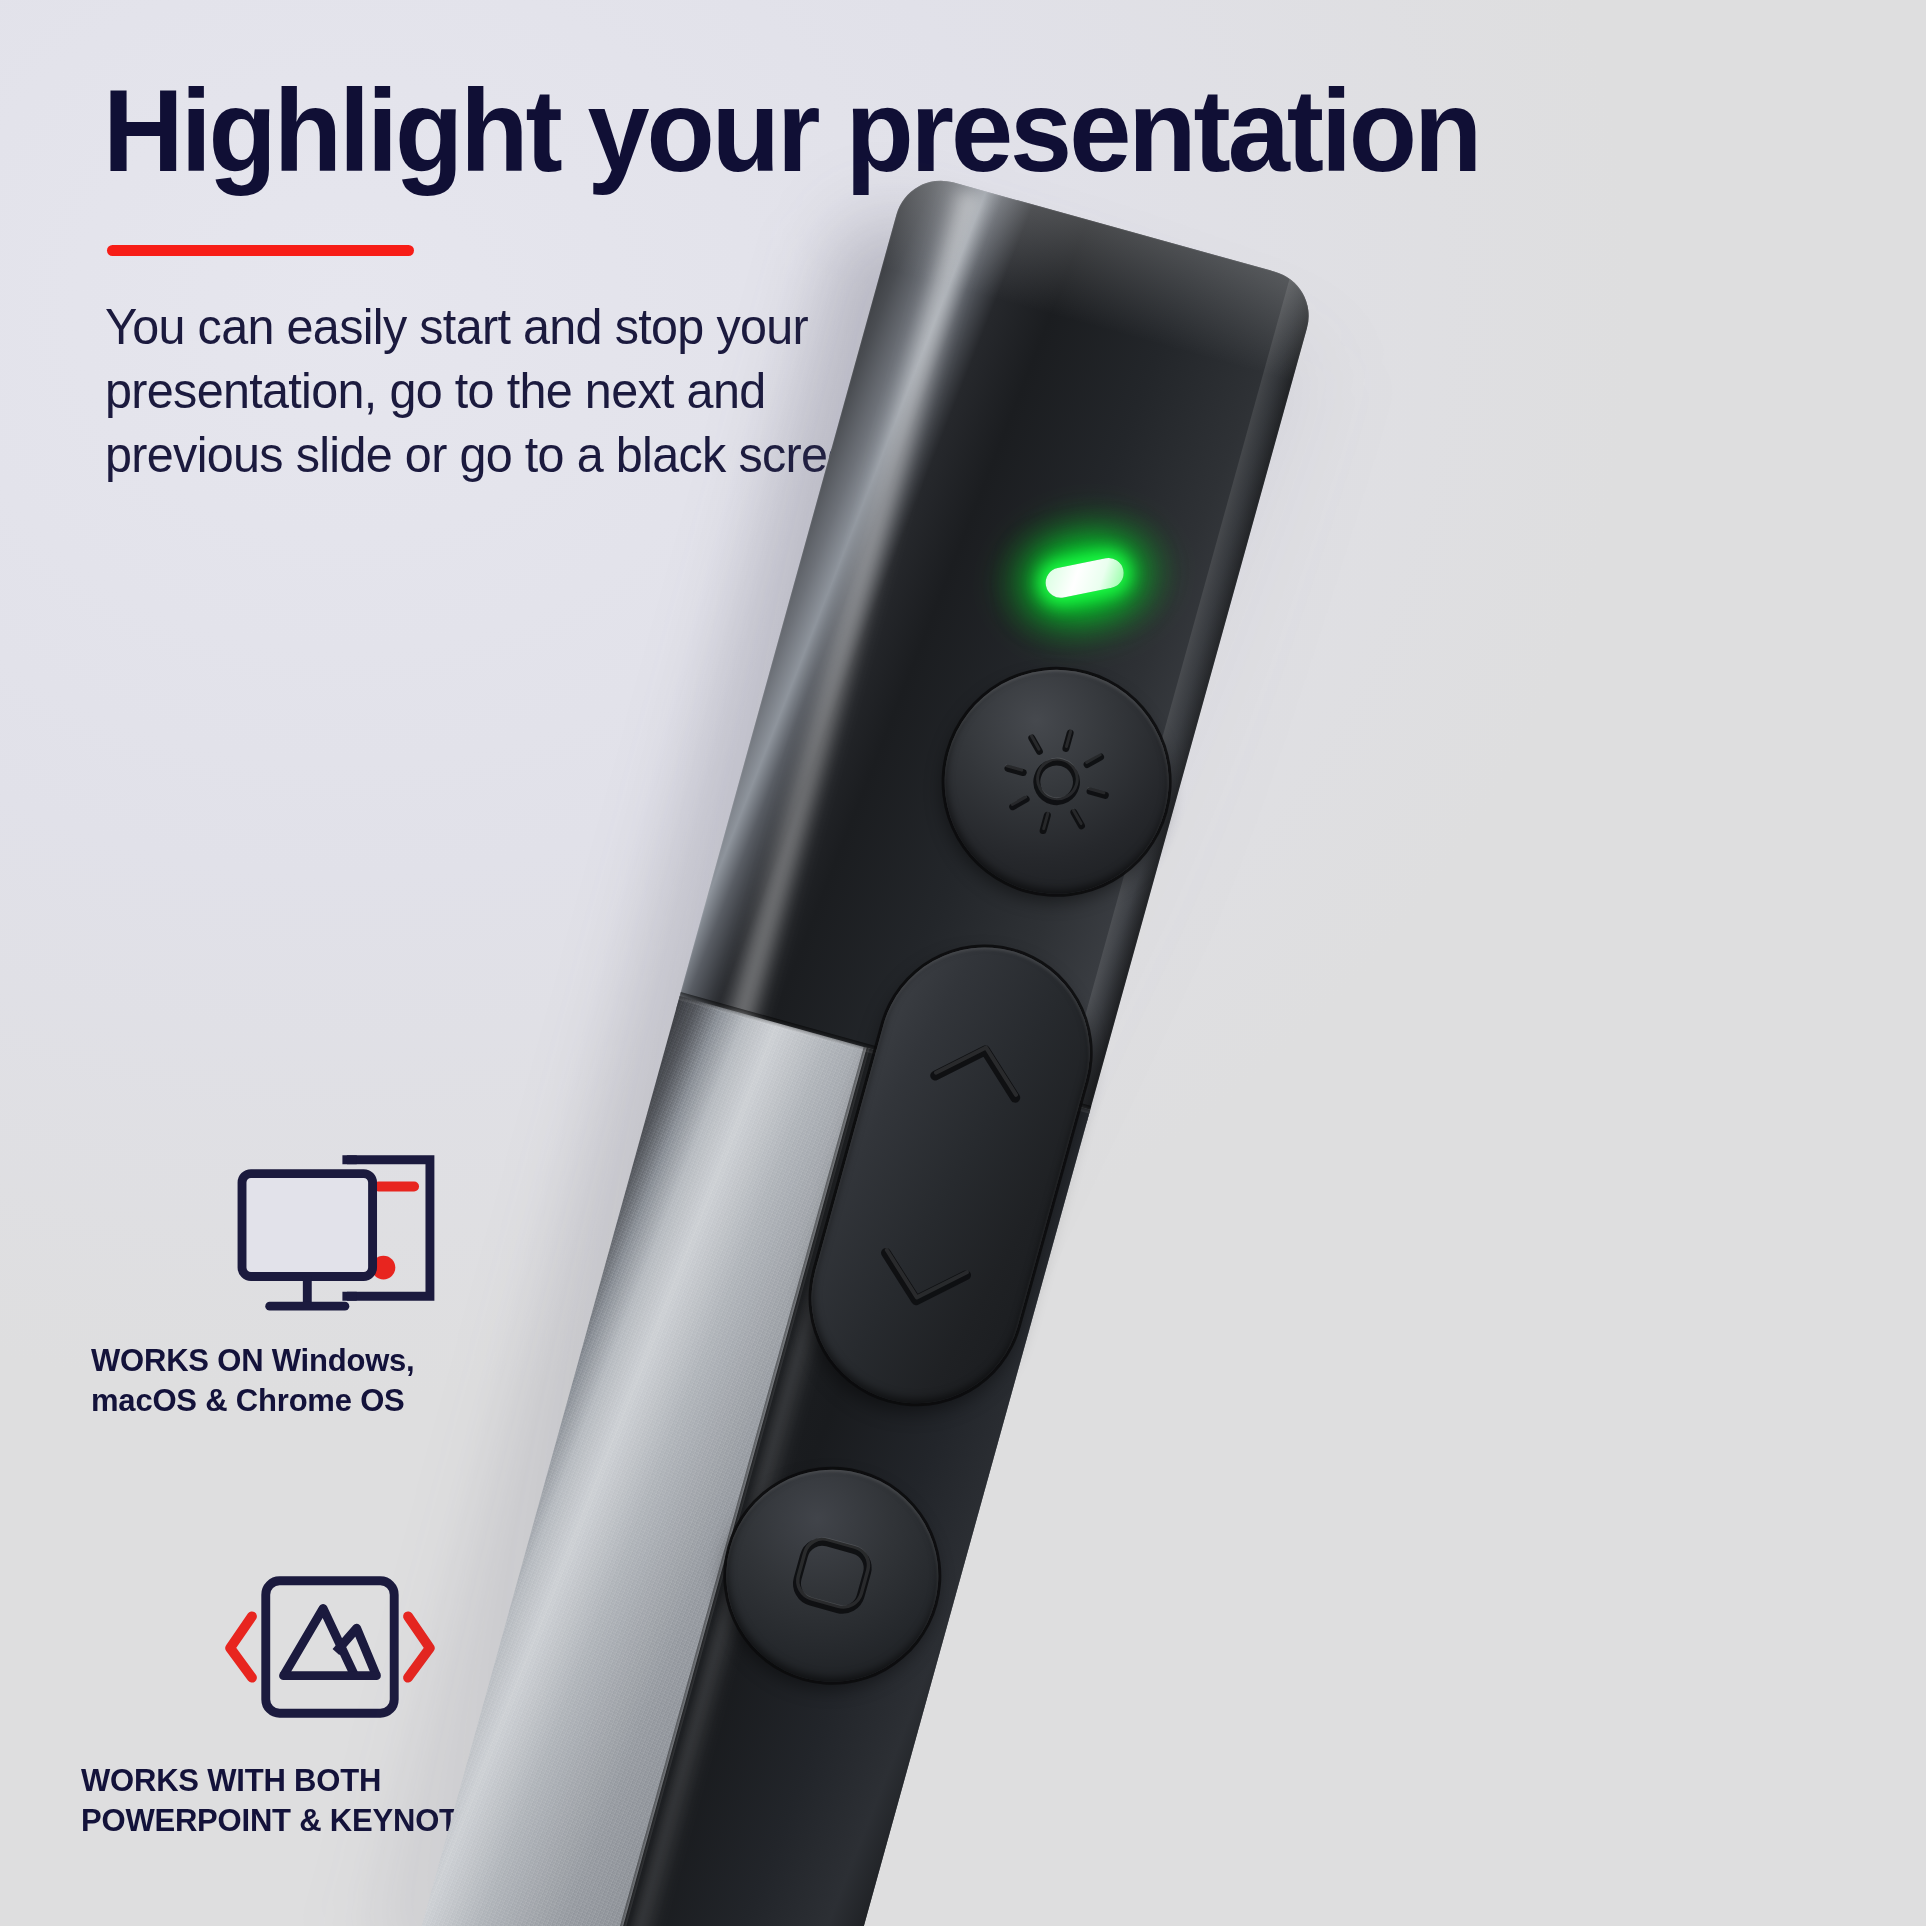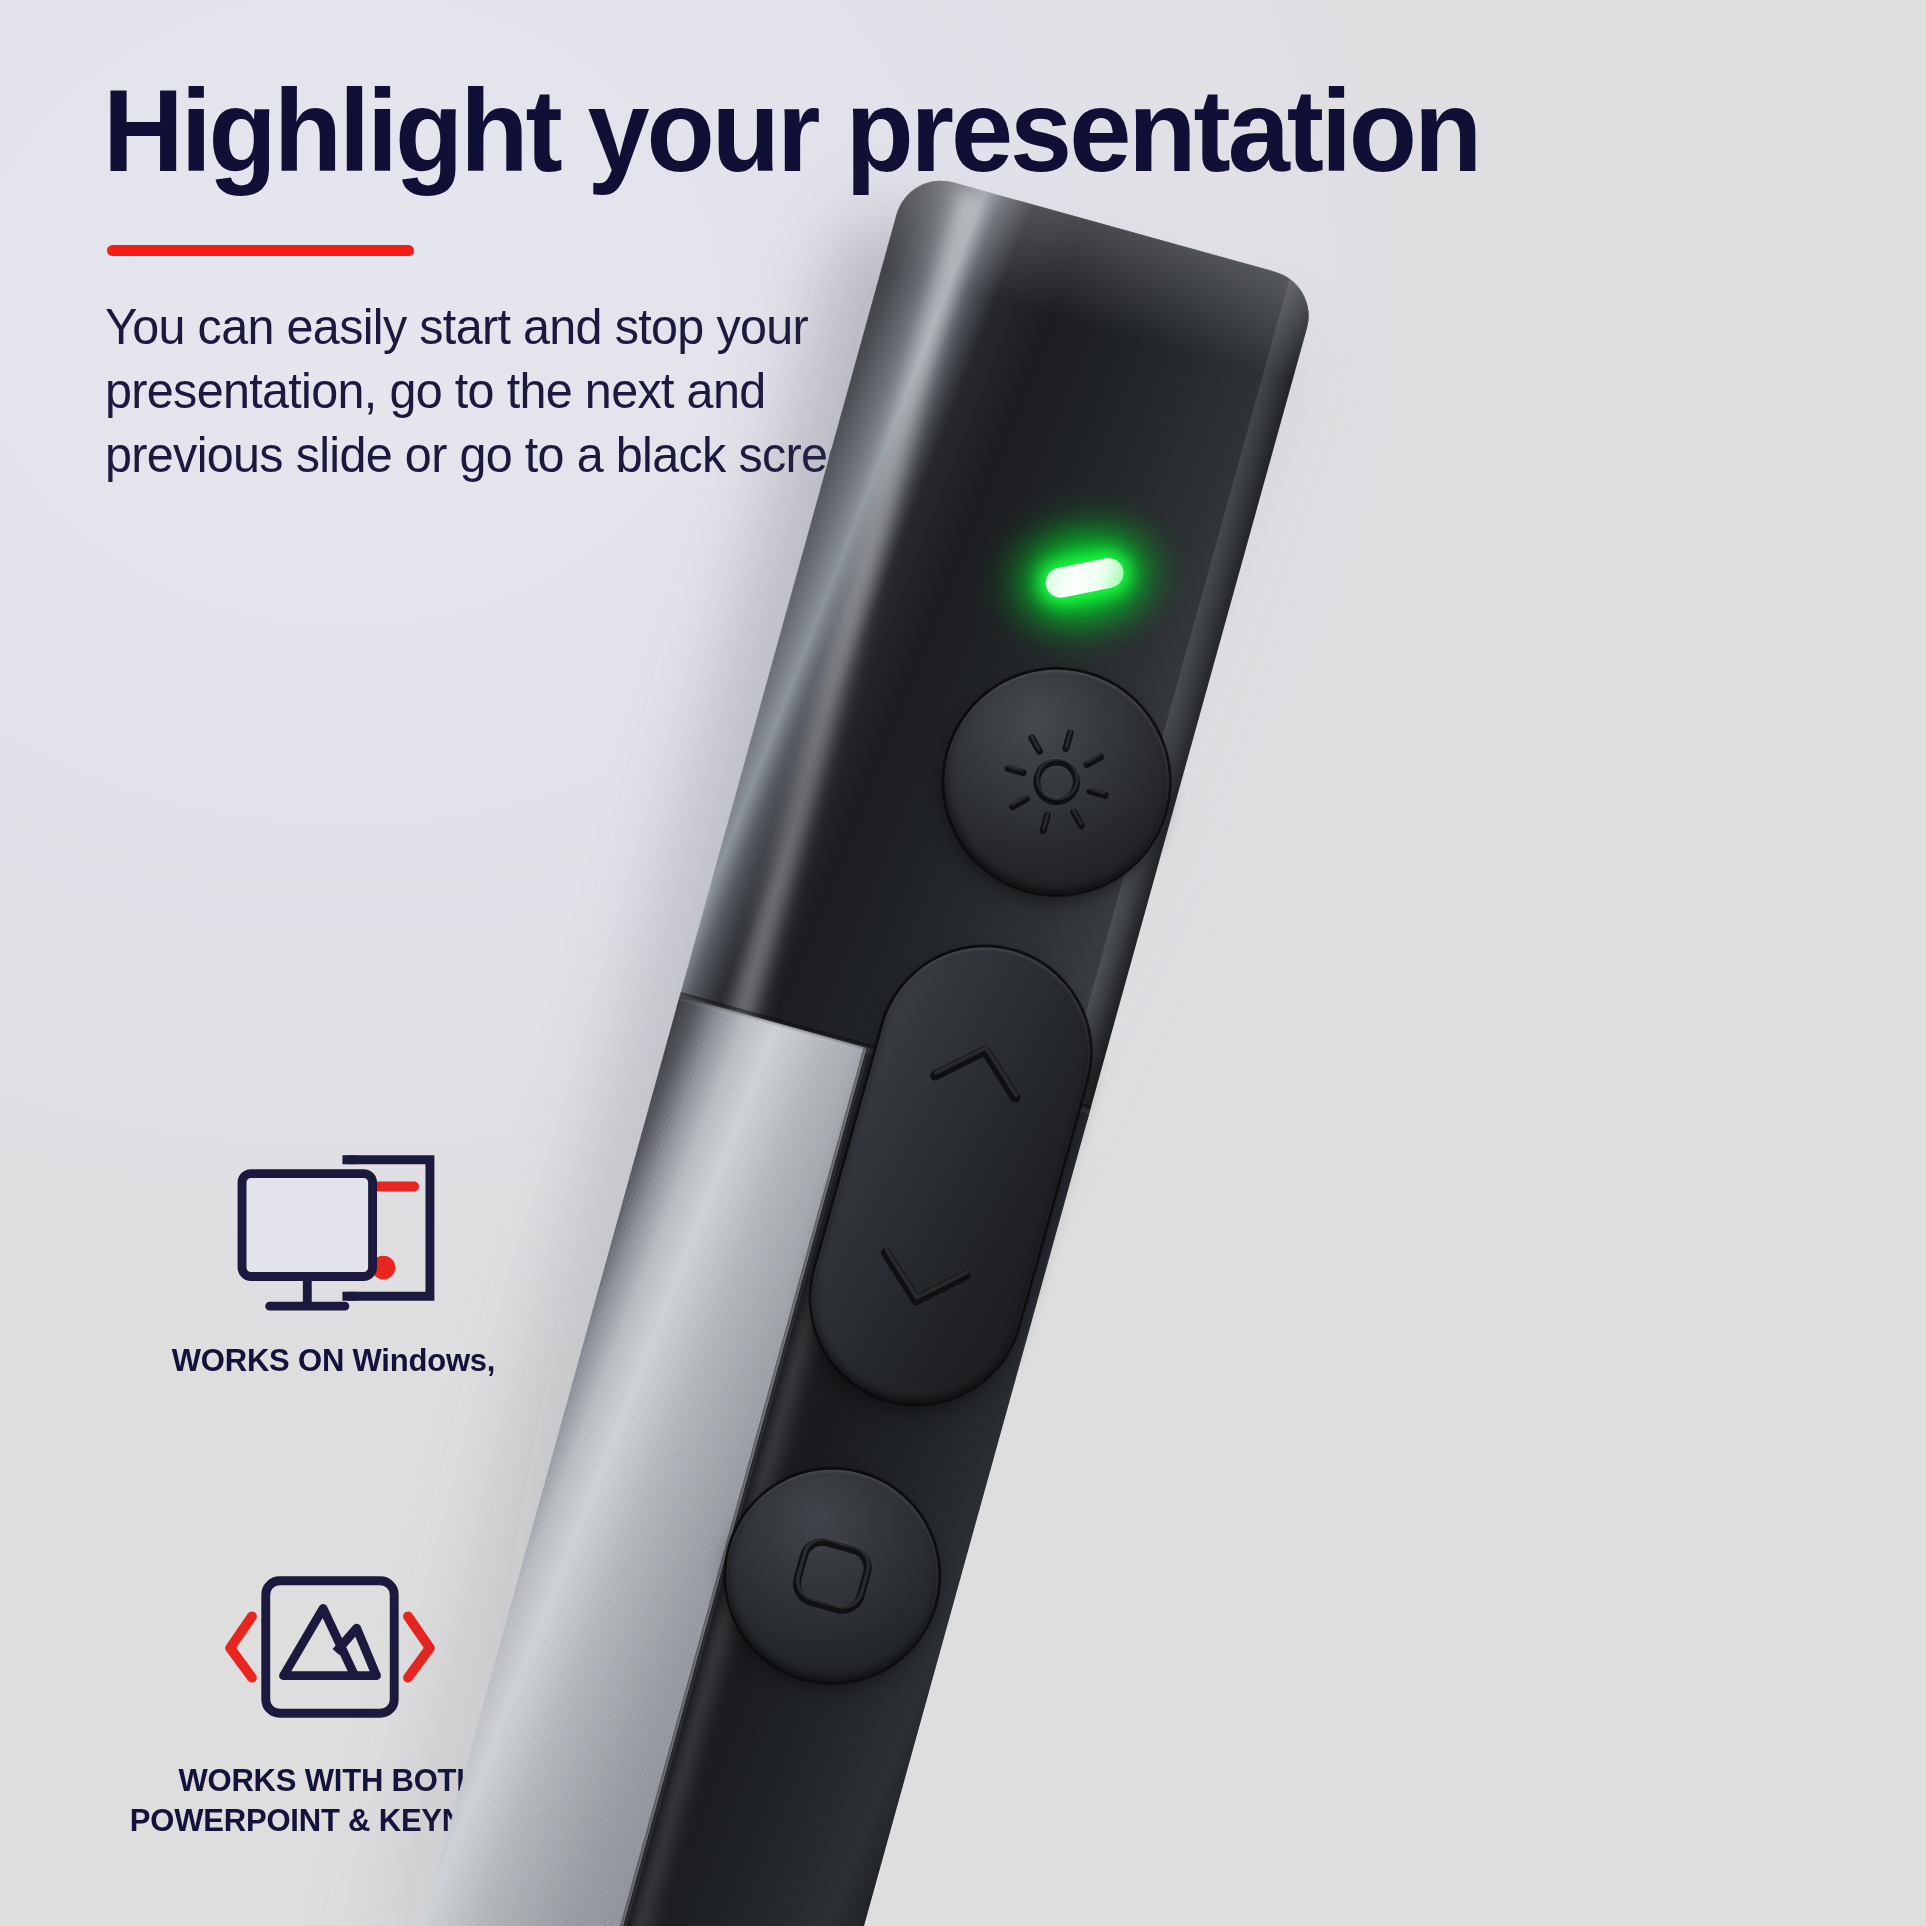--- a/index.html
+++ b/index.html
@@ -46,21 +46,21 @@
     font-size:50px;
     line-height:64px;
     letter-spacing:-0.7px;
     color:#1b1a3e;
     transform:scaleX(.97);
     transform-origin:left top;
   }
   .subtitle span{display:block;white-space:nowrap;}
 
   
-  .feature{position:absolute;text-align:center;}
+  .feature{position:absolute;}
   .feature .icon-wrap{
     display:flex;align-items:center;justify-content:center;
     height:198px;
   }
   .feature .cap{
     margin-top:14px;
     font-weight:700;
     font-size:31px;
     line-height:40px;
     letter-spacing:-0.2px;
@@ -277,20 +277,21 @@
 
           <rect x="22" y="36" width="132" height="104" rx="9" stroke="#1b1a3e" stroke-width="9" fill="#e2e2ea"></rect>
 
           <path d="M88 140 V166" stroke="#1b1a3e" stroke-width="9"></path>
           <path d="M50 170 H126" stroke="#1b1a3e" stroke-width="9" stroke-linecap="round"></path>
         </svg>
       </span>
     </div>
     <div class="cap">
       <span>WORKS ON Windows,</span>
+      <span>macOS &amp; Chrome OS</span>
     </div>
   </div>
 
   <div class="feature" id="feature-apps">
     <div class="icon-wrap">
       <span>
         <svg class="ico" width="246" height="166" viewBox="0 0 248 168" fill="none">
 
           <path d="M46 52 L24 84 L46 114" stroke="#e8251f" stroke-width="10" stroke-linecap="round" stroke-linejoin="round" fill="none"></path>
 

